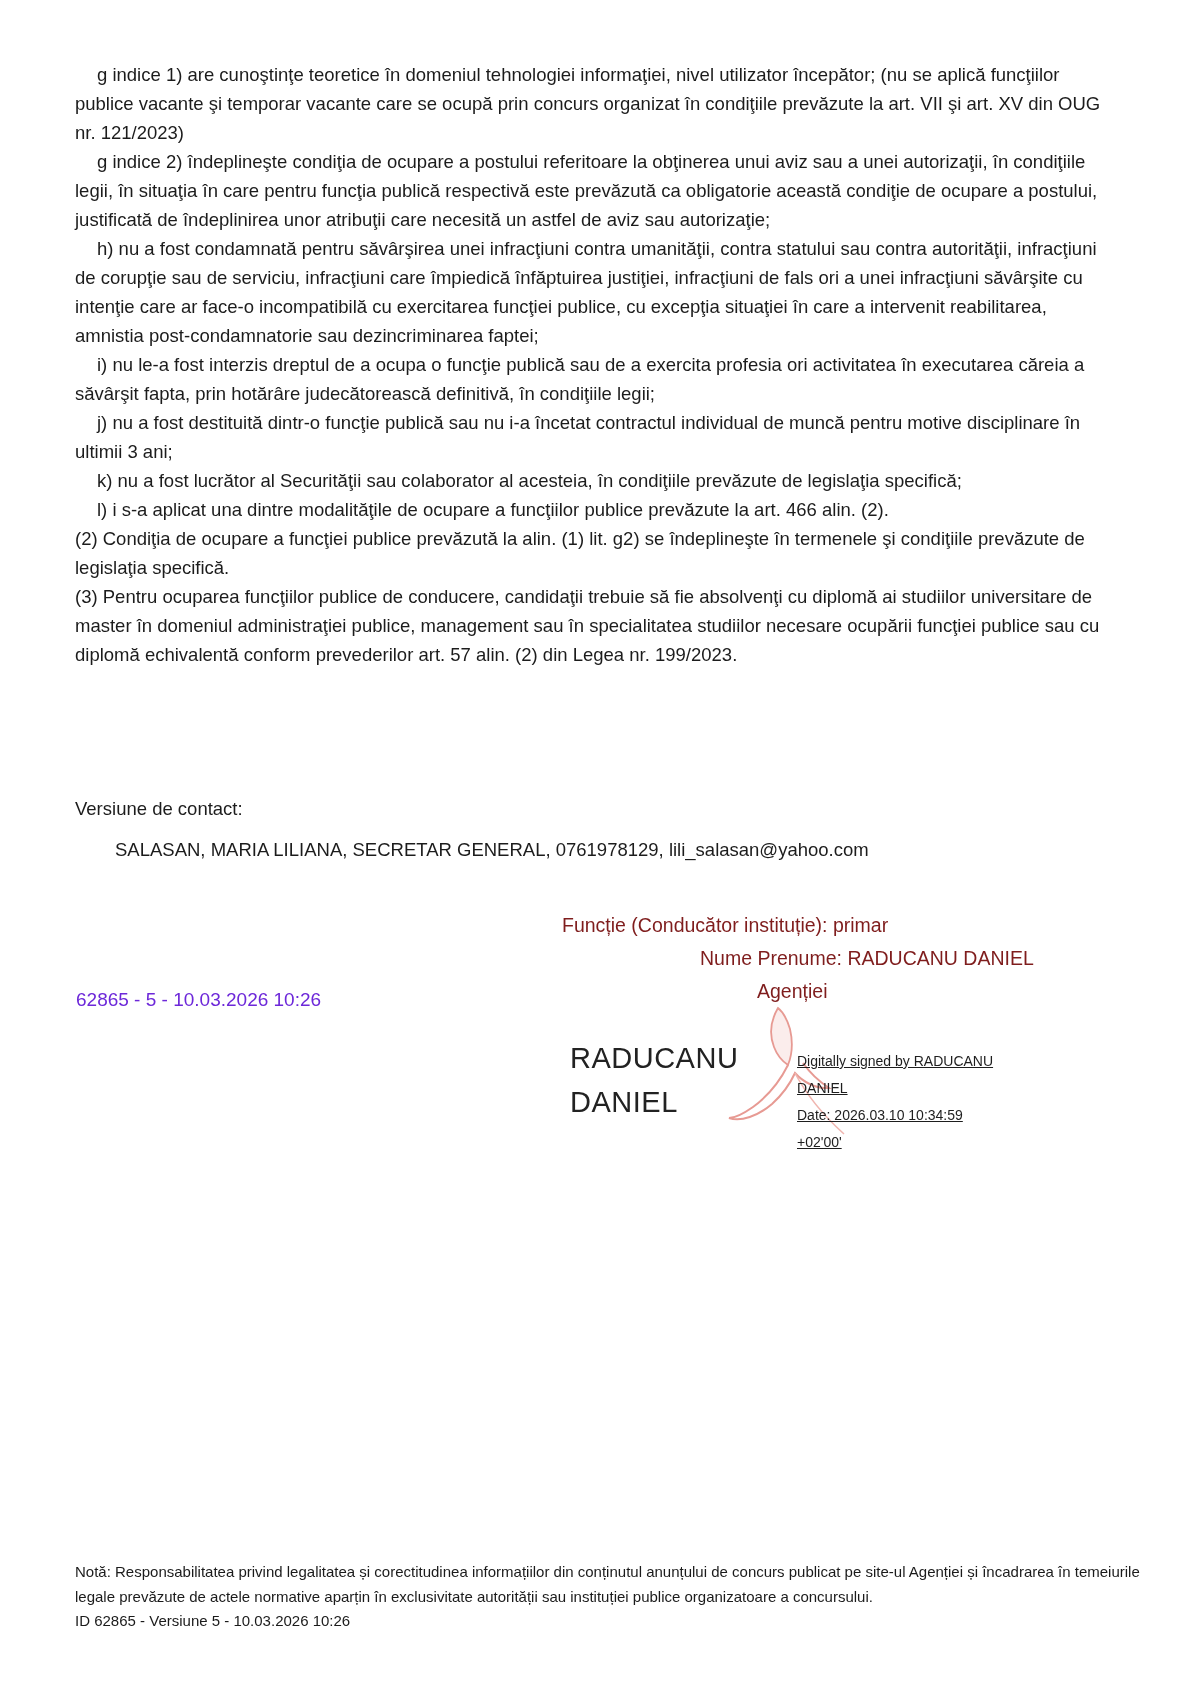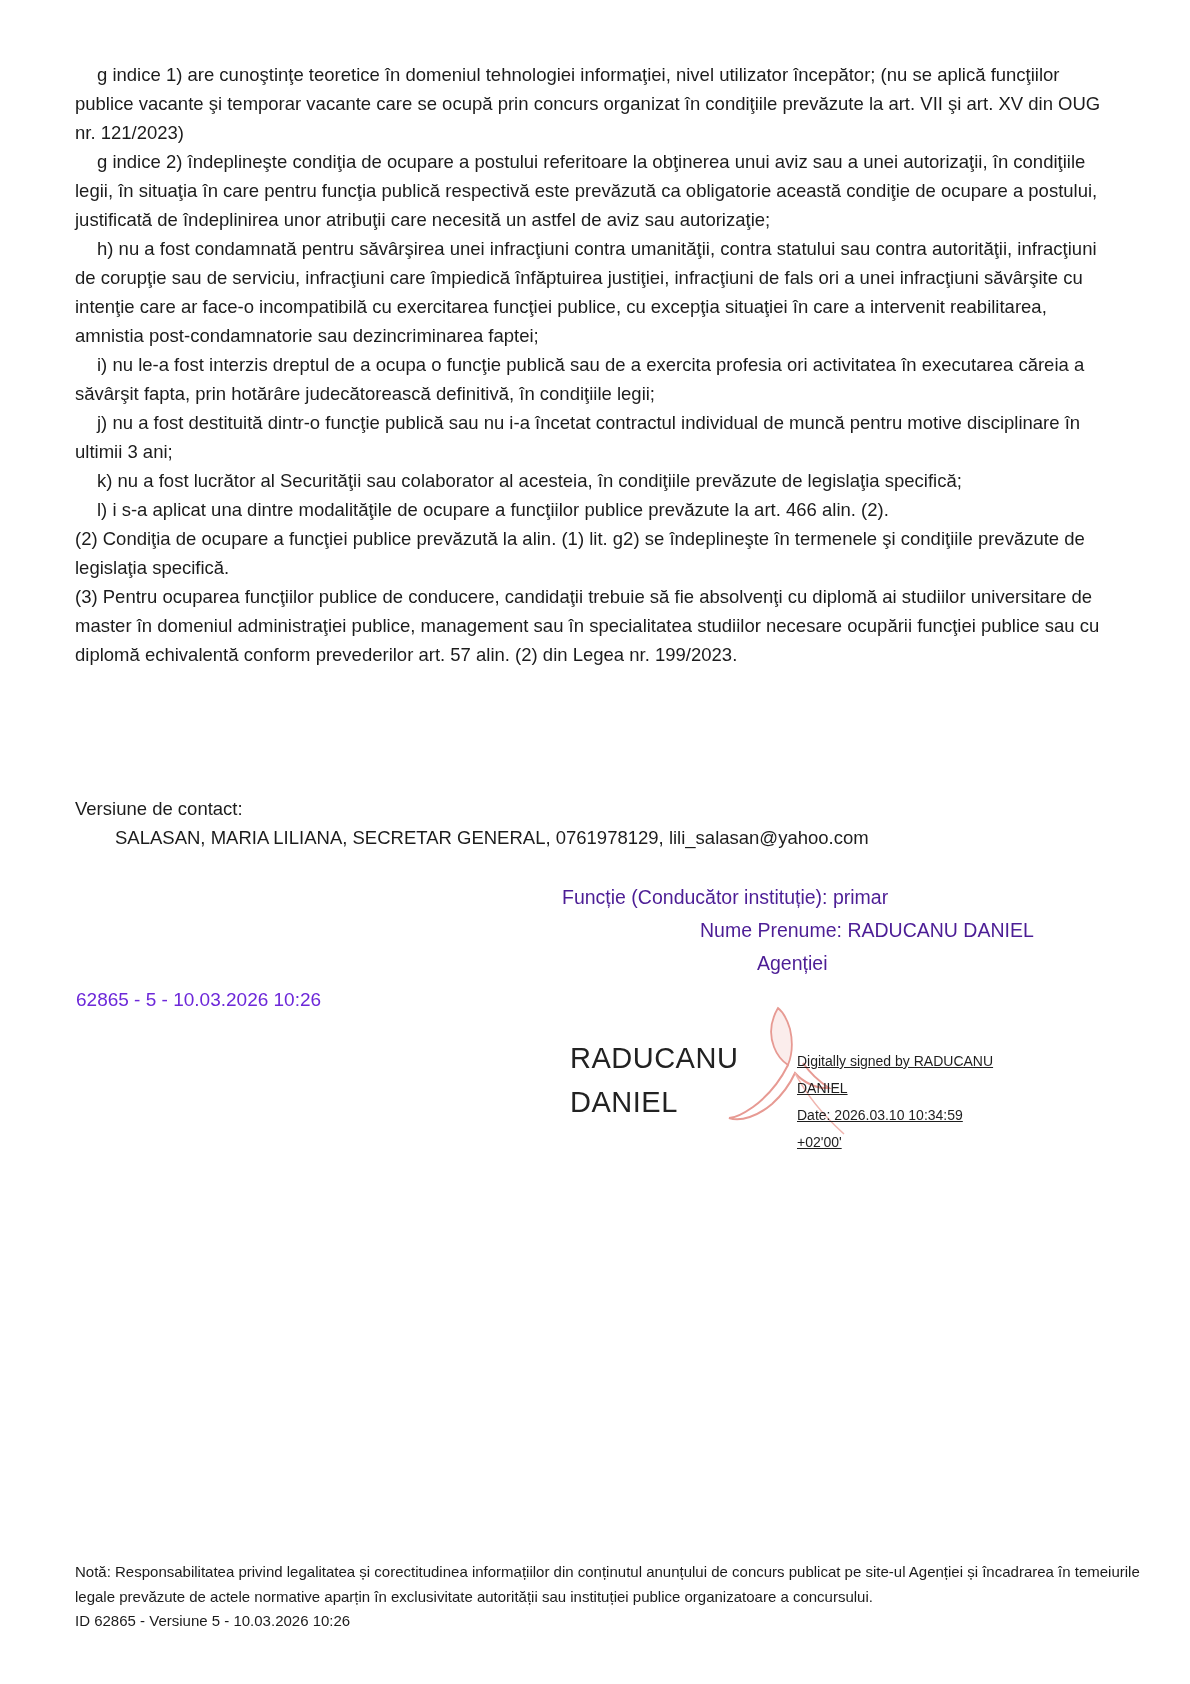--- a/index.html
+++ b/index.html
@@ -16,22 +16,22 @@
     font-size:18.5px;line-height:29px;
     color:#1c1c1c;
     text-align:left;
   }
   .body-text p{margin:0;padding:0;}
   .body-text p.indent{text-indent:22px;}
   .contact{
     position:absolute;left:75px;top:794px;width:1043px;
     font-size:18.5px;line-height:29px;
   }
-  .contact .contact-person{margin-left:40px;margin-top:0;}
-  .sig-line{position:absolute;font-size:19.5px;white-space:nowrap;color:#4c1d95;}
+  .contact .contact-person{margin-left:40px;margin-top:12px;}
+  .sig-line{position:absolute;font-size:19.5px;white-space:nowrap;color:#7f1d1d;margin-top:28px;}
   .sig-function{left:562px;top:886px;}
   .sig-name{left:700px;top:919px;}
   .sig-label{left:757px;top:952px;}
   .doc-ref{
     position:absolute;left:76px;top:989px;
     font-size:19px;white-space:nowrap;color:#6d28d9;
   }
   .signer-name{
     position:absolute;left:570px;top:1036px;width:215px;
     font-size:29px;line-height:44px;letter-spacing:0.5px;

